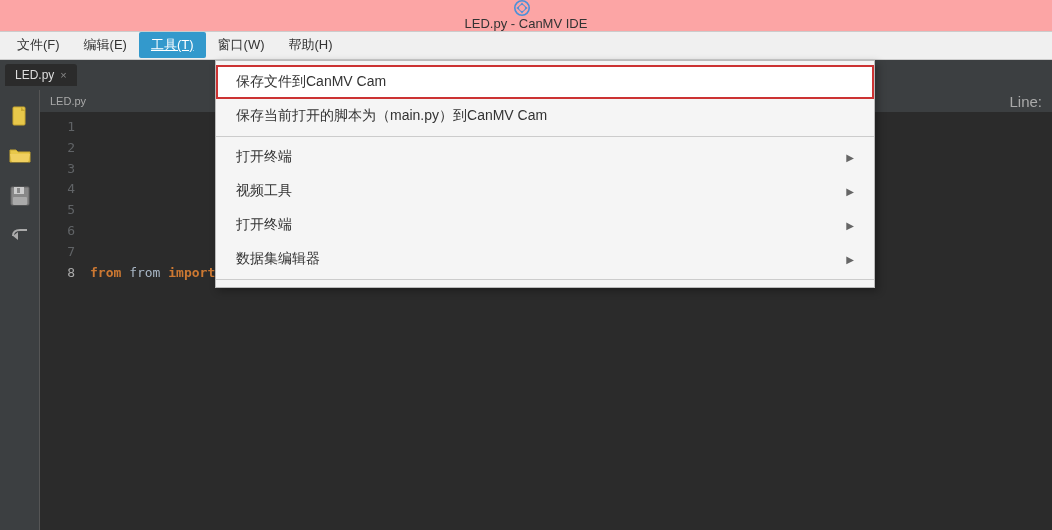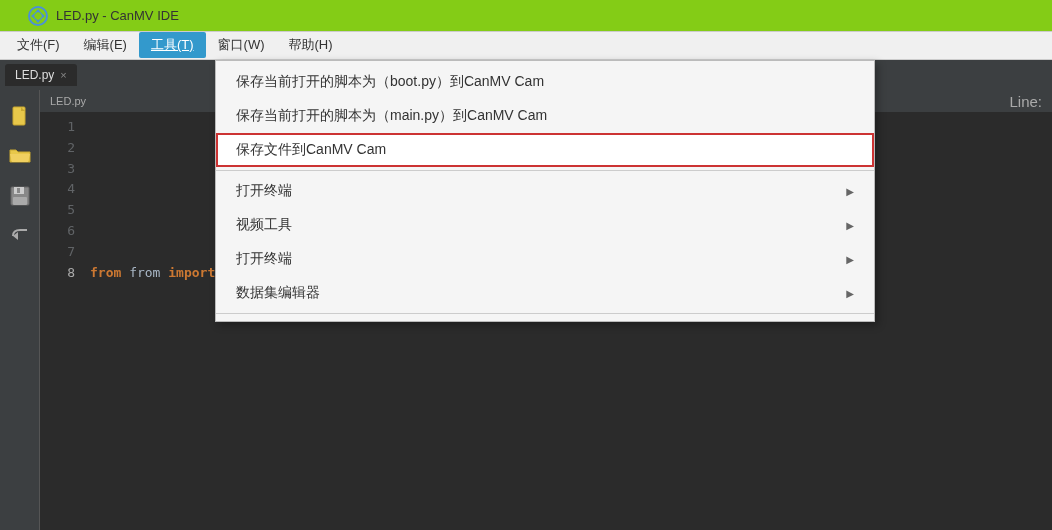--- a/index.html
+++ b/index.html
@@ -7,26 +7,27 @@
       width: 1052px;
       height: 530px;
       font-family: 'Microsoft YaHei', 'SimHei', sans-serif;
       background: #2b2b2b;
       overflow: hidden;
       position: relative;
     }
 
     
     .title-bar {
-      background: #84cc16;
+      background: #fca5a5;
       height: 32px;
       display: flex;
       align-items: center;
-      padding: 0 28px;
+      padding: 0 20px;
       border-bottom: 1px solid #ccc;
+      flex-direction: column;
     }
     .title-bar-icon {
       width: 20px;
       height: 20px;
       margin-right: 8px;
     }
     .title-bar-text {
       font-size: 13px;
       color: #333;
     }
@@ -302,32 +303,29 @@
         <div class="code-line">&nbsp;</div>
         <div class="code-line code-line-8"><span class="code-keyword">from</span><span> from </span><span class="code-keyword">import</span><span> GPIO</span></div>
       </div>
     </div>
   </div>
 </div>
 
 <div class="dropdown-overlay">
   <div class="dropdown-menu">
 
-    <div class="dropdown-item">
-      <span>保存当前打开的脚本为（boot.py）到CanMV Cam</span>
-    </div>
-
-    <div class="dropdown-item">
-      <span>保存当前打开的脚本为（main.py）到CanMV Cam</span>
-    </div>
 
     <div class="dropdown-item highlighted">
       <span>保存文件到CanMV Cam</span>
     </div>
 
+    <div class="dropdown-item">
+      <span>保存当前打开的脚本为（main.py）到CanMV Cam</span>
+    </div>
+
     <div class="dropdown-separator"></div>
 
     <div class="dropdown-item">
       <span>打开终端</span>
       <span class="dropdown-arrow">▶</span>
     </div>
 
     <div class="dropdown-item">
       <span>视频工具</span>
       <span class="dropdown-arrow">▶</span>

